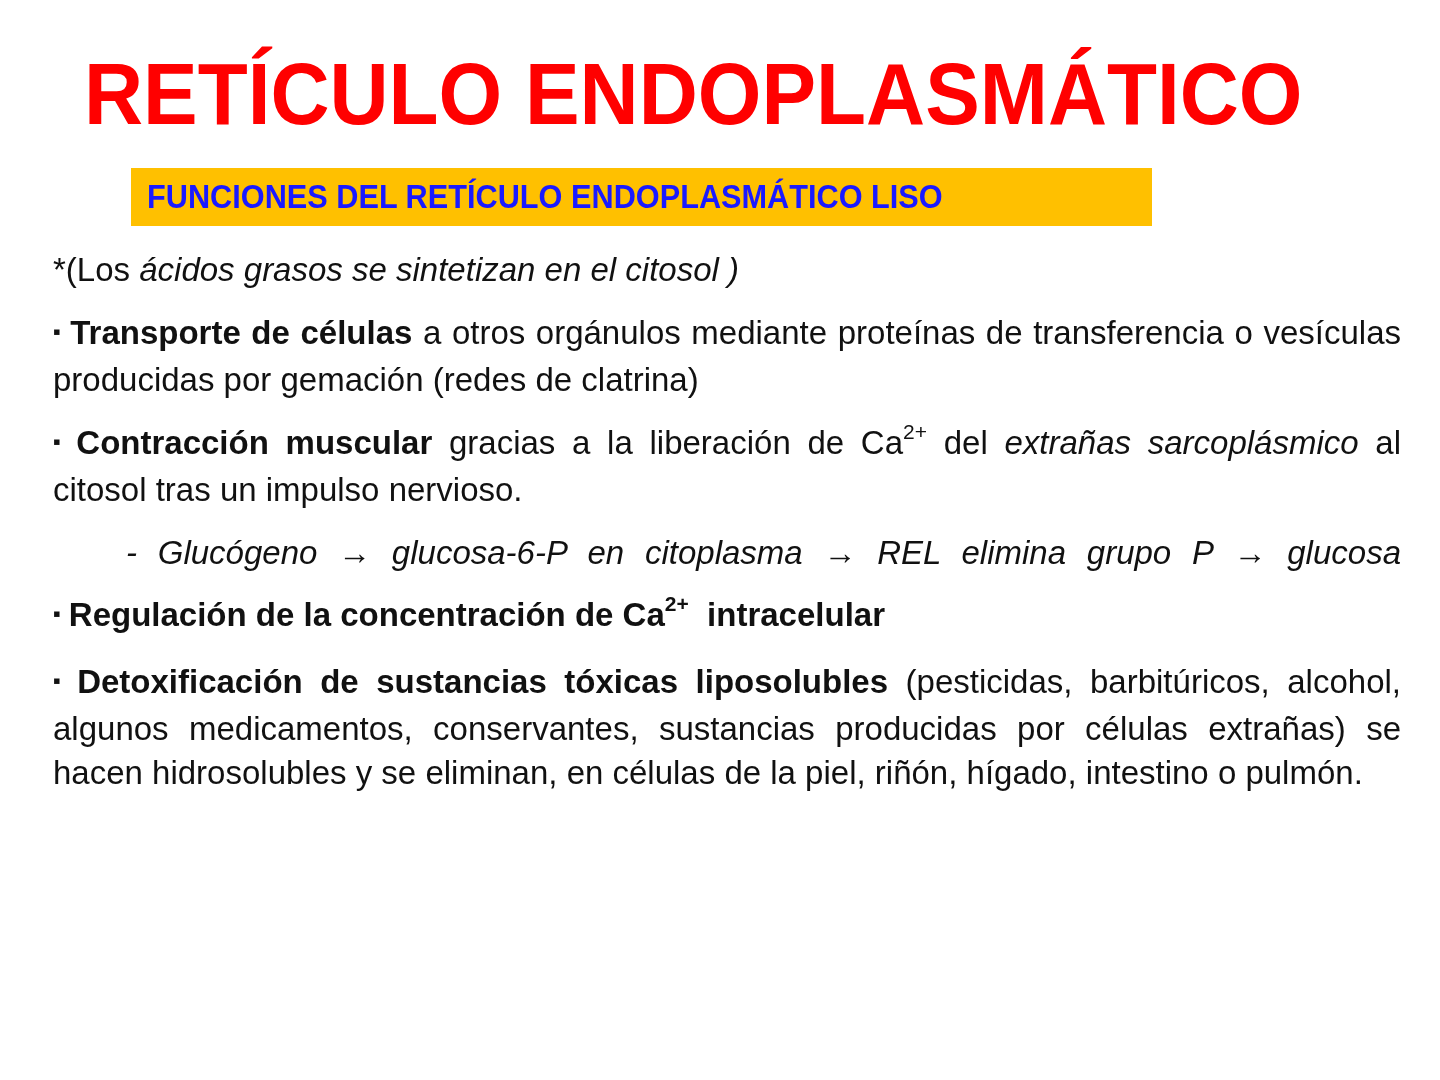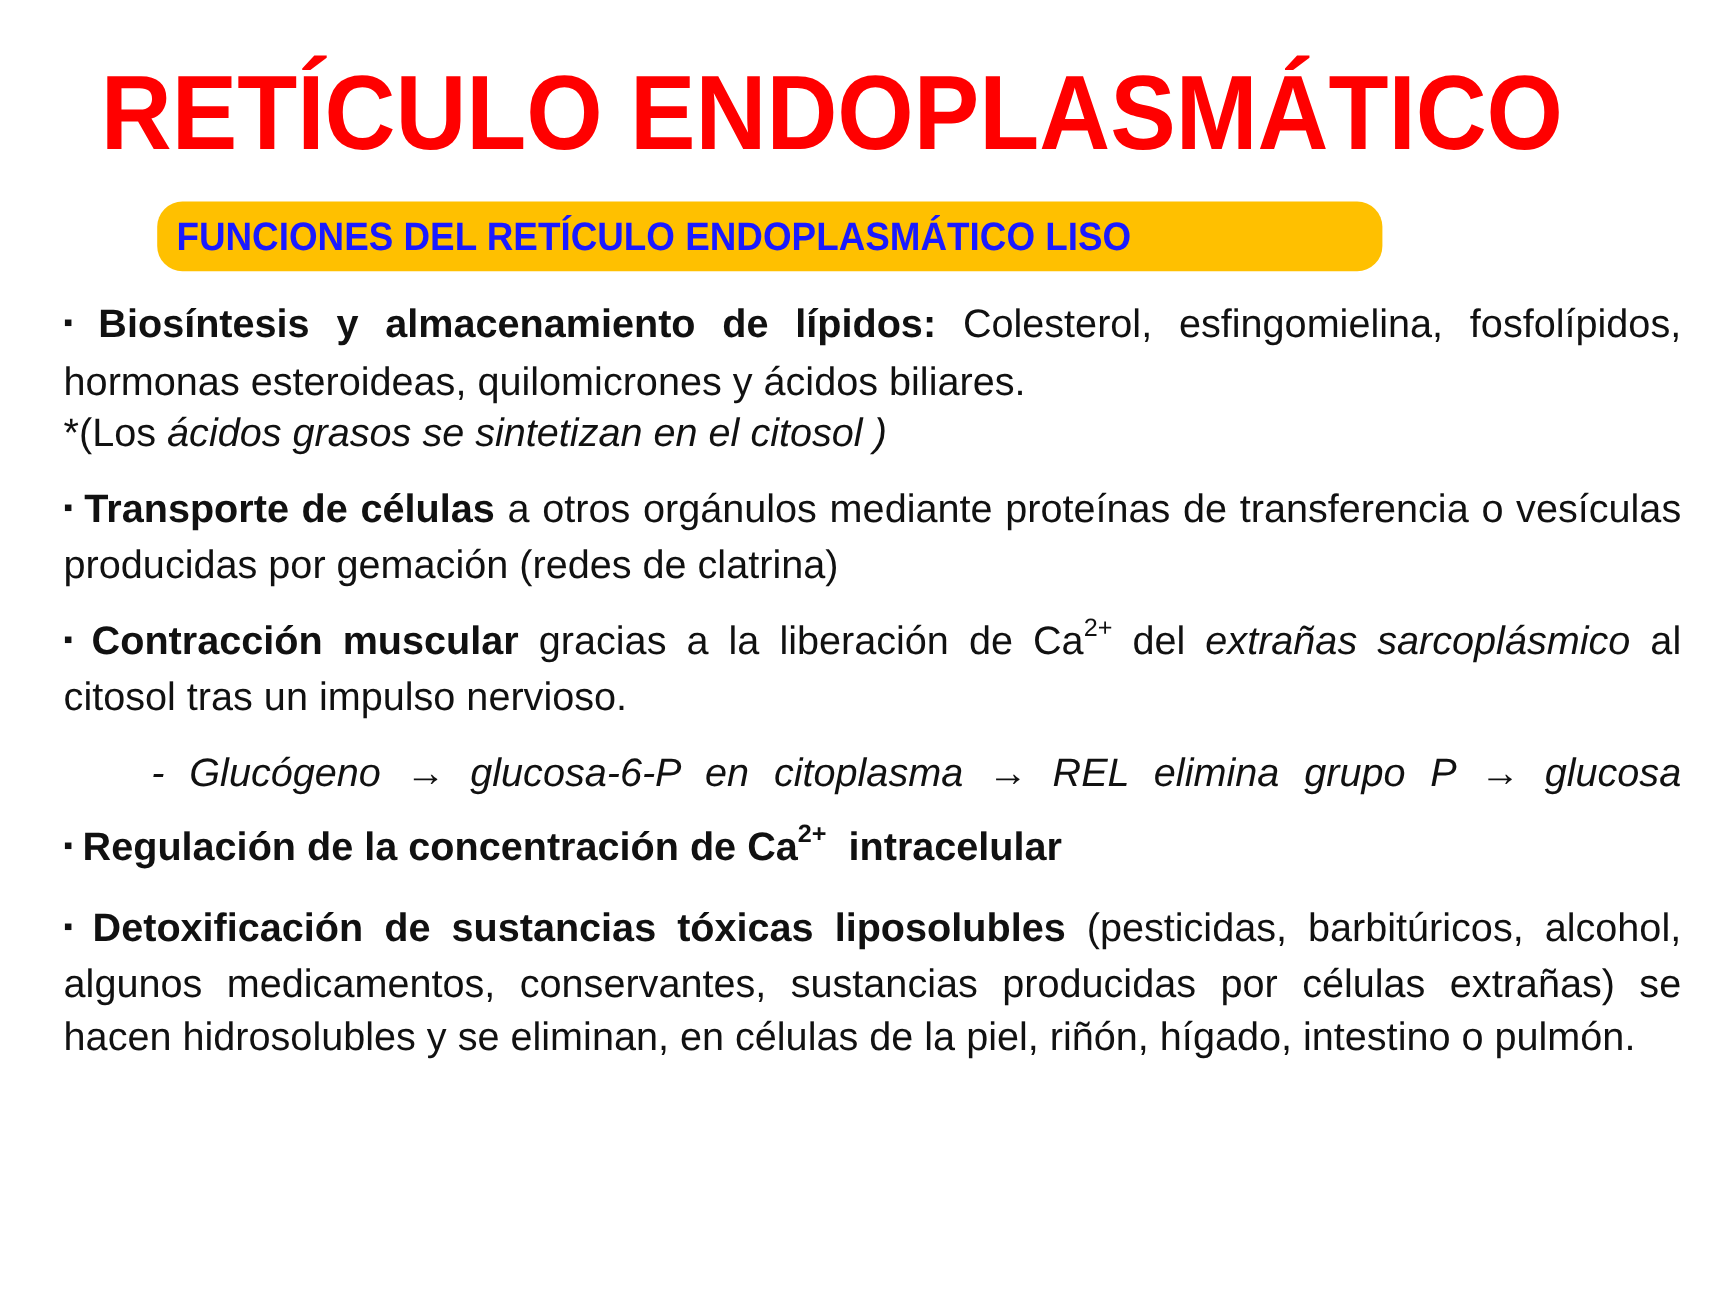--- a/index.html
+++ b/index.html
@@ -8,21 +8,20 @@
       position: relative; font-family: "Liberation Sans", sans-serif; color: #111111;
     }
     .title {
       position: absolute; left: 84px; top: 44px; width: 1320px;
       font-size: 88px; font-weight: bold; color: #ff0000; letter-spacing: 0px;
       line-height: 100px; white-space: nowrap; transform: scaleX(0.93); transform-origin: left top;
     }
     .subtitle-box {
       position: absolute; left: 131px; top: 168px; width: 1021px; height: 58px;
       background: #ffc000;
-      border-radius: 21px;
     }
     .subtitle-text {
       position: absolute; left: 16px; top: 10px; font-size: 33px; font-weight: bold;
       color: #1a1aff; white-space: nowrap; transform: scaleX(0.93); transform-origin: left top;
     }
     .content {
       position: absolute; left: 53px; top: 248px; width: 1348px;
       font-size: 33px; line-height: 43.5px;
     }
     .para { text-align: justify; margin: 0; }
@@ -40,23 +39,20 @@
 <div class="title">RETÍCULO ENDOPLASMÁTICO</div>
 
 <div class="subtitle-box">
   <div class="subtitle-text">FUNCIONES DEL RETÍCULO ENDOPLASMÁTICO LISO</div>
 </div>
 
 <div class="content">
 
   <div>
     <p class="para">
-      <span class="bullet">▪</span><b>Biosíntesis y almacenamiento de lípidos:</b><span> Colesterol, esfingomielina, fosfolípidos, hormonas esteroideas, quilomicrones y ácidos biliares.</span>
-    </p>
-    <p class="para">
       <span>*(Los </span><i>ácidos grasos se sintetizan en el citosol )</i>
     </p>
   </div>
 
   <p class="para gap">
     <span class="bullet">▪</span><b>Transporte de células</b><span> a otros orgánulos mediante proteínas de transferencia o vesículas producidas por gemación (redes de clatrina)</span>
   </p>
 
   <p class="para gap">
     <span class="bullet">▪</span><b>Contracción muscular</b><span> gracias a la liberación de Ca</span><sup>2+</sup><span> del </span><i>extrañas  sarcoplásmico</i><span> al citosol tras un impulso nervioso.</span>

